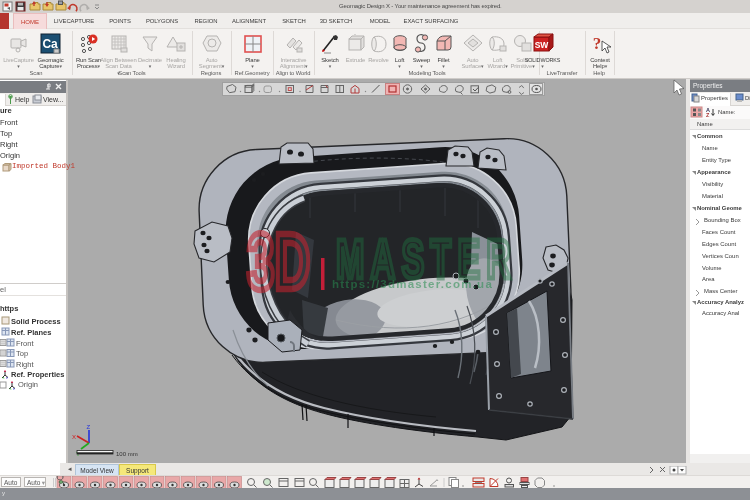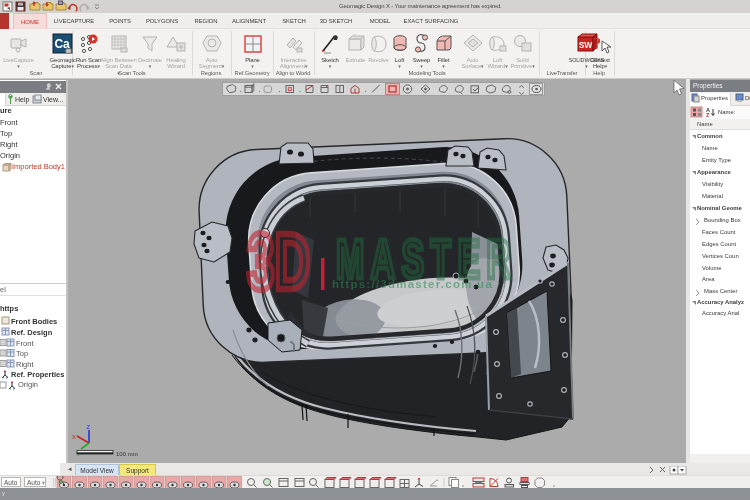--- a/index.html
+++ b/index.html
@@ -21,21 +21,21 @@
   .rbtn .ic{margin:0 auto;}
   .gray{color:#a8a6a4;}
   .dn{font-size:5px;color:#6a6a6a;}
   
   #main{left:0;top:79px;width:750px;height:384px;background:#ababab;}
   
   #lpanel{left:0;top:1px;width:66px;height:396px;background:#fff;border-right:2px solid #c6c3c0;box-sizing:content-box;}
   #lphead{left:0;top:1px;width:66px;height:12px;background:#7a7d82;}
   #lptabs{left:0;top:13px;width:66px;height:13px;background:#f0eeec;border-bottom:1px solid #d8d5d2;box-sizing:border-box;}
   .ltxt{position:absolute;font-size:7.5px;color:#333;white-space:nowrap;}
-  .red{color:#c0392b;}
+  .red{color:#c0392b;font-family:Liberation Mono, monospace;}
   .b{font-weight:bold;}
   
   #rpanel{left:690px;top:1px;width:60px;height:374px;background:#fff;}
   #rphead{left:0;top:0;width:60px;height:12px;background:#7a7d82;color:#f0f0f0;font-size:6.5px;line-height:12px;padding-left:3px;box-sizing:border-box;}
   .rtxt{position:absolute;font-size:5.9px;color:#3a3a3a;white-space:nowrap;}
   
   #tabstrip{left:60px;top:463px;width:690px;height:12px;background:#eae8e6;}
   #mvtab{left:15px;top:1px;width:44px;height:11px;background:#d6e4f3;border:1px solid #b0c4d8;border-bottom:none;font-size:6.5px;line-height:11px;text-align:center;color:#333;box-sizing:border-box;}
   #suptab{left:59px;top:1px;width:37px;height:11px;background:#f5e87a;border:1px solid #d8c84a;border-bottom:none;font-size:6.5px;line-height:11px;text-align:center;color:#333;box-sizing:border-box;}
   
@@ -109,21 +109,21 @@
   <div class="glabel" style="left:587px;width:24px;">Help</div>
 
   <div class="rbtn gray" style="left:2px;top:4px;width:33px;">
     <svg class="ic" width="22" height="22">
         <rect x="3" y="6" width="10" height="9" rx="1" fill="#e8e6e4" stroke="#b5b3b1"></rect>
         <path d="M13 8 L18 6 L18 14 L13 12 Z" fill="#e8e6e4" stroke="#b5b3b1"></path>
         <circle cx="10" cy="17" r="2" fill="none" stroke="#b5b3b1"></circle>
       </svg>
     <div>LiveCapture</div><div class="dn">▾</div>
   </div>
-  <div class="rbtn" style="left:45px;top:4px;width:35px;">
+  <div class="rbtn" style="left:33px;top:4px;width:35px;">
     <svg class="ic" width="22" height="22">
         <rect x="1" y="1" width="19" height="19" fill="#1b4f72"></rect>
         <rect x="1" y="1" width="19" height="19" fill="none" stroke="#123"></rect>
         <text x="10" y="15" font-size="12" font-weight="bold" fill="#fff" text-anchor="middle" font-family="Liberation Sans">Ca</text>
         <path d="M14 16 l5 0 0 4 -5 0z" fill="#ccc" stroke="#888"></path>
       </svg>
     <div>Geomagic</div><div>Capture<span class="dn">▾</span></div>
   </div>
 
   <div class="rbtn" style="left:72px;top:4px;width:33px;">
@@ -254,21 +254,21 @@
     <div>Loft</div><div>Wizard<span class="dn">▾</span></div>
   </div>
   <div class="rbtn gray" style="left:507px;top:4px;width:31px;">
     <svg class="ic" width="22" height="22">
         <circle cx="8" cy="8" r="5.5" fill="#eceae8" stroke="#b5b3b1"></circle>
         <rect x="10" y="10" width="9" height="8" fill="#e2e0de" stroke="#b5b3b1"></rect>
       </svg>
     <div>Solid</div><div>Primitive<span class="dn">▾</span></div>
   </div>
 
-  <div class="rbtn" style="left:559px;top:4px;width:55px;">
+  <div class="rbtn" style="left:515px;top:4px;width:55px;">
     <svg class="ic" width="24" height="22">
         <rect x="3" y="4" width="15" height="14" fill="#cc2222" stroke="#8a1111"></rect>
         <path d="M3 4 l4-3 15 0 -4 3z" fill="#e05545" stroke="#8a1111"></path>
         <path d="M18 4 l4-3 0 13 -4 4z" fill="#a81a1a" stroke="#8a1111"></path>
         <text x="10.5" y="14.5" font-size="8.5" font-weight="bold" fill="#fff" text-anchor="middle" font-family="Liberation Sans">SW</text>
       </svg>
     <div style="font-size:5.4px;">SOLIDWORKS</div><div class="dn">▾</div>
   </div>
 
   <div class="rbtn" style="left:586px;top:4px;width:28px;">
@@ -533,22 +533,22 @@
             <rect x="0" y="1" width="6" height="6" fill="#fff" stroke="#999"></rect>
             <g transform="translate(9,0)">
               <path d="M3 1 v4 M3 5 l-3 3 M3 5 l3 2.5" stroke="#333"></path>
               <path d="M3 0 l1.2 1.8 -2.4 0z" fill="#c03"></path>
               <path d="M0 8 l1.5-1 1 1.5z" fill="#3a3"></path>
               <path d="M6 7.5 l-1.8-0.3 0.5 1.8z" fill="#33c"></path>
             </g>
           </g>
       </g>
     </svg>
-    <div class="ltxt b" style="left:11px;top:237px;">Front Bodies</div>
-    <div class="ltxt b" style="left:11px;top:248px;">Ref. Design</div>
+    <div class="ltxt b" style="left:11px;top:237px;">Solid Process</div>
+    <div class="ltxt b" style="left:11px;top:248px;">Ref. Planes</div>
     <div class="ltxt" style="left:16px;top:258.5px;color:#555;">Front</div>
     <div class="ltxt" style="left:16px;top:269px;color:#555;">Top</div>
     <div class="ltxt" style="left:16px;top:279.5px;color:#555;">Right</div>
     <div class="ltxt b" style="left:11px;top:289.5px;">Ref. Properties</div>
     <div class="ltxt" style="left:18px;top:300px;color:#555;">Origin</div>
   </div>
 
   <div class="abs" id="rpanel">
     <div class="abs" id="rphead">Properties</div>
     <div class="abs" style="left:0;top:12px;width:60px;height:14px;background:#f0eeec;border-bottom:1px solid #d8d5d2;box-sizing:border-box;">

